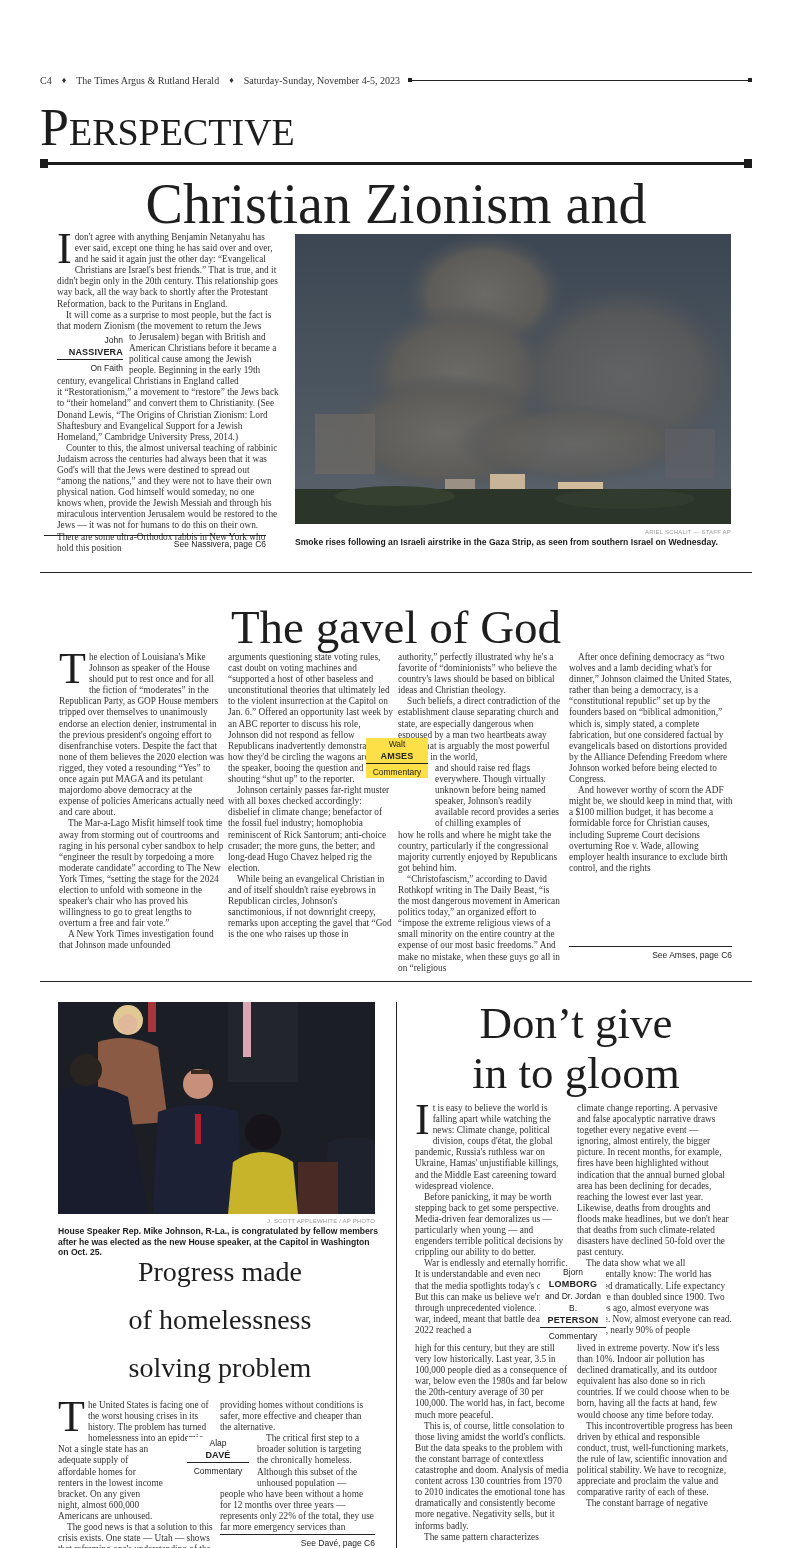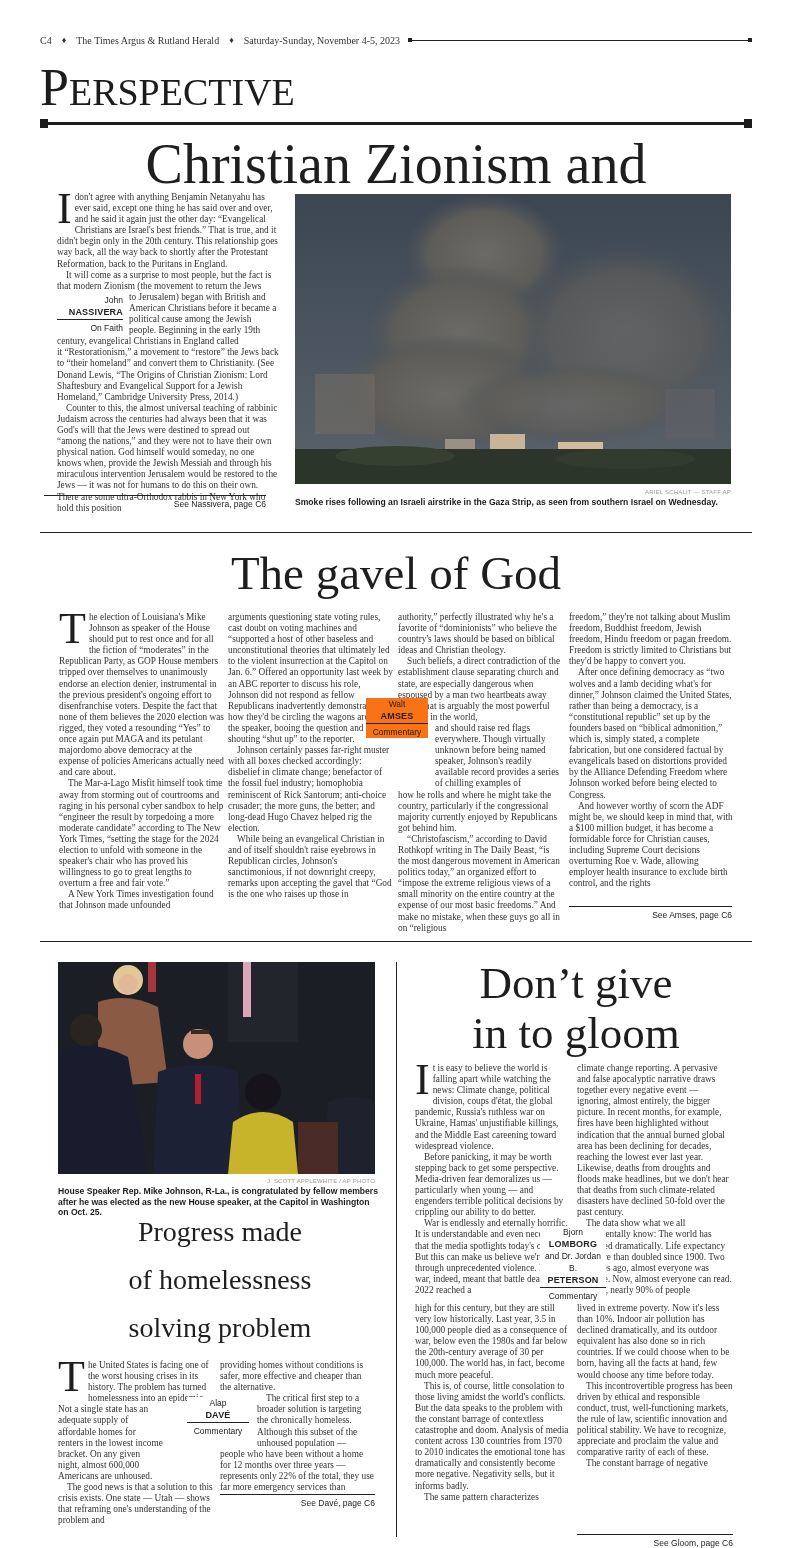--- a/index.html
+++ b/index.html
@@ -1,18 +1,18 @@
 <!DOCTYPE html>
 <html><head>
 <meta charset="utf-8">
 <style>
   * { box-sizing: border-box; margin: 0; padding: 0; }
   html, body { width: 792px; height: 1548px; background: #fff; overflow: hidden; }
   body { position: relative; font-family: "Liberation Serif", "DejaVu Serif", serif; color: #2a2a2a; }
-  .abs { position: absolute; }
+  .abs { position: absolute; margin-top: 40px; }
 
   
   .folio { top: 33px; left: 40px; width: 712px; height: 14px; font-size: 10px; color: #333; display: flex; align-items: center; white-space: nowrap; }
   .folio .dia { margin: 0 10px; font-size: 9px; }
   .folio .rule { flex: 1; height: 1px; background: #222; margin-left: 8px; position: relative; }
   .folio .rule::before, .folio .rule::after { content: ""; position: absolute; top: -2px; width: 4px; height: 4px; background: #222; }
   .folio .rule::before { left: 0; } .folio .rule::after { right: 0; }
 
   .section-title { top: 62px; left: 40px; font-size: 38px; font-weight: normal; color: #1c1c1c; letter-spacing: 0; line-height: 1; }
   .section-title .cap { font-size: 52px; }
@@ -99,47 +99,46 @@
     <rect x="0" y="255" width="436" height="35" fill="#2c352a"></rect>
     <ellipse cx="100" cy="262" rx="60" ry="10" fill="#354030"></ellipse>
     <ellipse cx="330" cy="265" rx="70" ry="10" fill="#323c2e"></ellipse>
   </svg>
 </div>
 <div class="abs credit" style="top:489px;left:295px;width:436px;">ARIEL SCHALIT — STAFF AP</div>
 <div class="abs caption" style="top:497px;left:295px;width:436px;">Smoke rises following an Israeli airstrike in the Gaza Strip, as seen from southern Israel on Wednesday.</div>
 
 <div class="abs hr" style="top:532px;left:40px;width:712px;"></div>
 
-<h1 class="abs headline" style="top:550px;left:40px;width:712px;font-size:47px;">The gavel of God</h1>
+<h1 class="abs headline" style="top:564px;left:40px;width:712px;font-size:47px;">The gavel of God</h1>
 
 <div class="abs body-text" style="top:612px;left:59px;width:165px;">
   <p class="first"><span class="dropcap">T</span><span>he election of Louisiana's Mike Johnson as speaker of the House should put to rest once and for all the fiction of “moderates” in the Republican Party, as GOP House members tripped over themselves to unanimously endorse an election denier, instrumental in the previous president's ongoing effort to disenfranchise voters. Despite the fact that none of them believes the 2020 election was rigged, they voted a resounding “Yes” to once again put MAGA and its petulant majordomo above democracy at the expense of policies Americans actually need and care about.</span></p>
   <p>The Mar-a-Lago Misfit himself took time away from storming out of courtrooms and raging in his personal cyber sandbox to help “engineer the result by torpedoing a more moderate candidate” according to The New York Times, “setting the stage for the 2024 election to unfold with someone in the speaker's chair who has proved his willingness to go to great lengths to overturn a free and fair vote.”</p>
   <p>A New York Times investigation found that Johnson made unfounded</p>
 </div>
 <div class="abs body-text" style="top:612px;left:228px;width:165px;">
   <p class="first">arguments questioning state voting rules, cast doubt on voting machines and “supported a host of other baseless and unconstitutional theories that ultimately led to the violent insurrection at the Capitol on Jan. 6.” Offered an opportunity last week by an ABC reporter to discuss his role, Johnson did not respond as fellow Republicans inadvertently demonstrated how they'd be circling the wagons around the speaker, booing the question and shouting “shut up” to the reporter.</p>
   <p>Johnson certainly passes far-right muster with all boxes checked accordingly: disbelief in climate change; benefactor of the fossil fuel industry; homophobia reminiscent of Rick Santorum; anti-choice crusader; the more guns, the better; and long-dead Hugo Chavez helped rig the election.</p>
   <p>While being an evangelical Christian in and of itself shouldn't raise eyebrows in Republican circles, Johnson's sanctimonious, if not downright creepy, remarks upon accepting the gavel that “God is the one who raises up those in</p>
 </div>
 <div class="abs body-text" style="top:612px;left:398px;width:165px;">
   <p class="first">authority,” perfectly illustrated why he's a favorite of “dominionists” who believe the country's laws should be based on biblical ideas and Christian theology.</p>
   <p>Such beliefs, a direct contradiction of the establishment clause separating church and state, are especially dangerous when espoused by a man two heartbeats away from what is arguably the most powerful position in the world,</p>
   <p class="first" style="margin-left:37px;">and should raise red flags everywhere. Though virtually unknown before being named speaker, Johnson's readily available record provides a series of chilling examples of</p>
   <p class="first">how he rolls and where he might take the country, particularly if the congressional majority currently enjoyed by Republicans got behind him.</p>
   <p>“Christofascism,” according to David Rothkopf writing in The Daily Beast, “is the most dangerous movement in American politics today,” an organized effort to “impose the extreme religious views of a small minority on the entire country at the expense of our most basic freedoms.” And make no mistake, when these guys go all in on “religious</p>
 </div>
-<div class="abs byline-box" style="top:698px;left:366px;width:62px;background:#f97316;">
+<div class="abs byline-box" style="top:698px;left:366px;width:62px;background:#fde047;">
   <div>Walt</div>
   <div class="name">AMSES</div>
   <div class="rule"></div>
   <div>Commentary</div>
 </div>
 <div class="abs body-text" style="top:612px;left:569px;width:165px;">
-  <p class="first">freedom,” they're not talking about Muslim freedom, Buddhist freedom, Jewish freedom, Hindu freedom or pagan freedom. Freedom is strictly limited to Christians but they'd be happy to convert you.</p>
   <p>After once defining democracy as “two wolves and a lamb deciding what's for dinner,” Johnson claimed the United States, rather than being a democracy, is a “constitutional republic” set up by the founders based on “biblical admonition,” which is, simply stated, a complete fabrication, but one considered factual by evangelicals based on distortions provided by the Alliance Defending Freedom where Johnson worked before being elected to Congress.</p>
   <p>And however worthy of scorn the ADF might be, we should keep in mind that, with a $100 million budget, it has become a formidable force for Christian causes, including Supreme Court decisions overturning Roe v. Wade, allowing employer health insurance to exclude birth control, and the rights</p>
 </div>
 <div class="abs jump" style="top:906px;left:569px;width:163px;">See Amses, page C6</div>
 
 <div class="abs hr" style="top:941px;left:40px;width:712px;"></div>
 
 <div class="abs photo" style="top:962px;left:58px;width:317px;height:212px;">
   <svg width="317" height="212" viewBox="0 0 317 212" preserveAspectRatio="none">
     <rect width="317" height="212" fill="#1c1e26"></rect>

